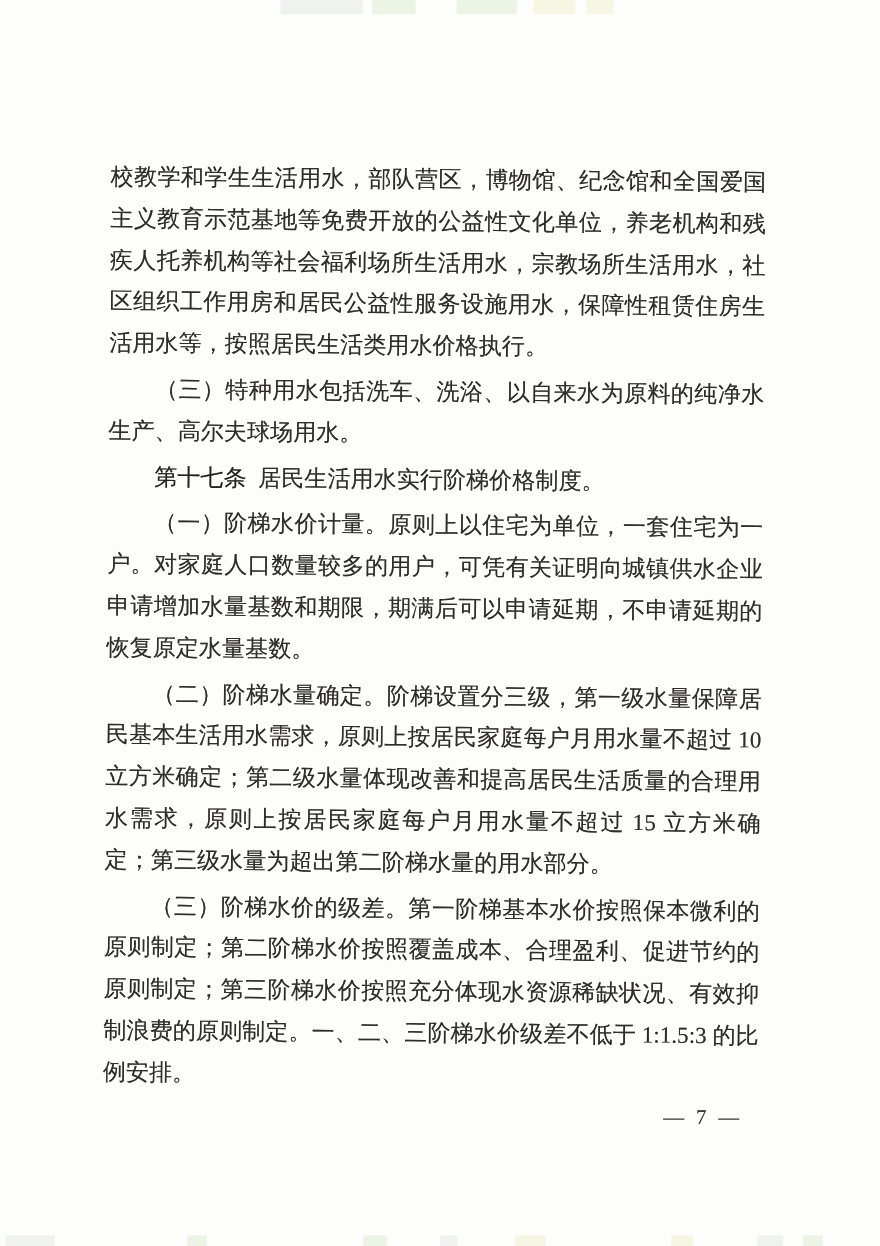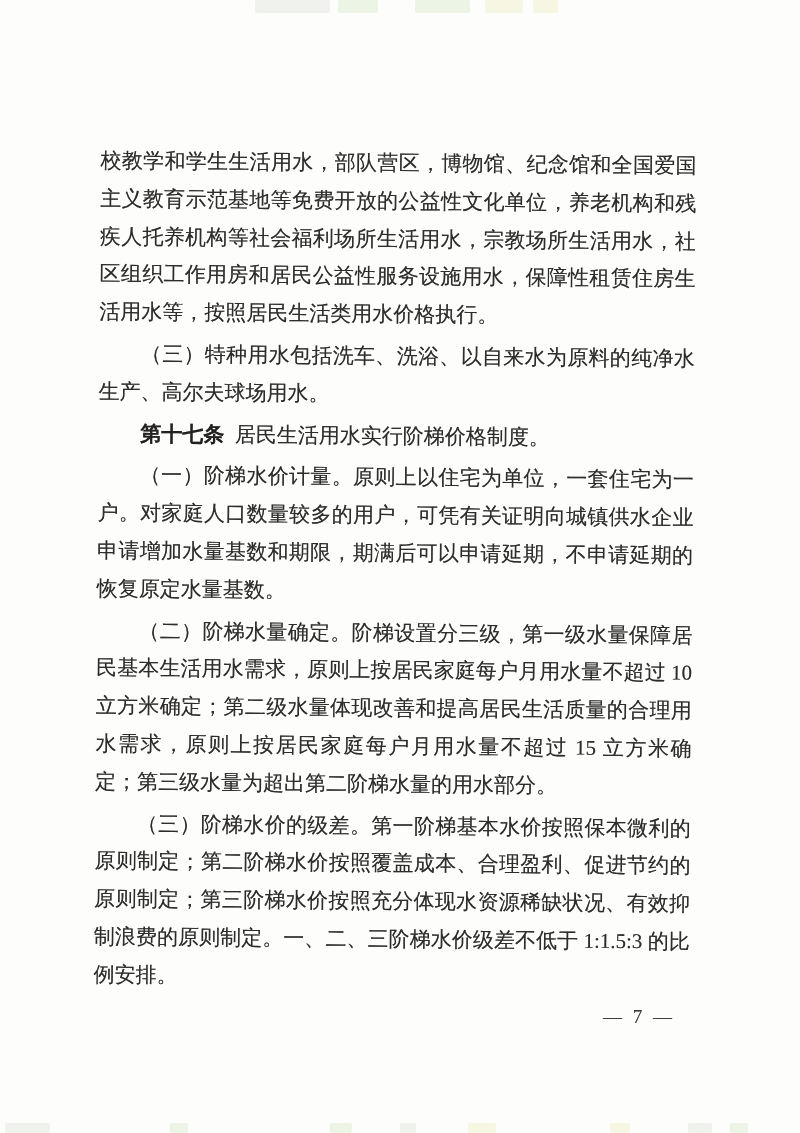--- a/index.html
+++ b/index.html
@@ -27,21 +27,21 @@
   }
   .content p {
     font-size: 21px;
     line-height: 37.8px;
     text-align: justify;
     text-justify: inter-ideograph;
     margin: 0 0 4px 0;
     text-shadow: 0 0 0.5px rgba(46,45,43,0.55);
   }
   .content p.indent { text-indent: 2em; }
-  .content b { font-weight: bold; color: #232220; }
+  .content b { font-weight: normal; color: #232220; }
   .page-number {
     position: absolute;
     left: 603px;
     top: 1006px;
     font-size: 19px;
     letter-spacing: 3px;
     color: #3a3a38;
     text-shadow: 0 0 0.5px rgba(58,58,56,0.5);
   }
   

